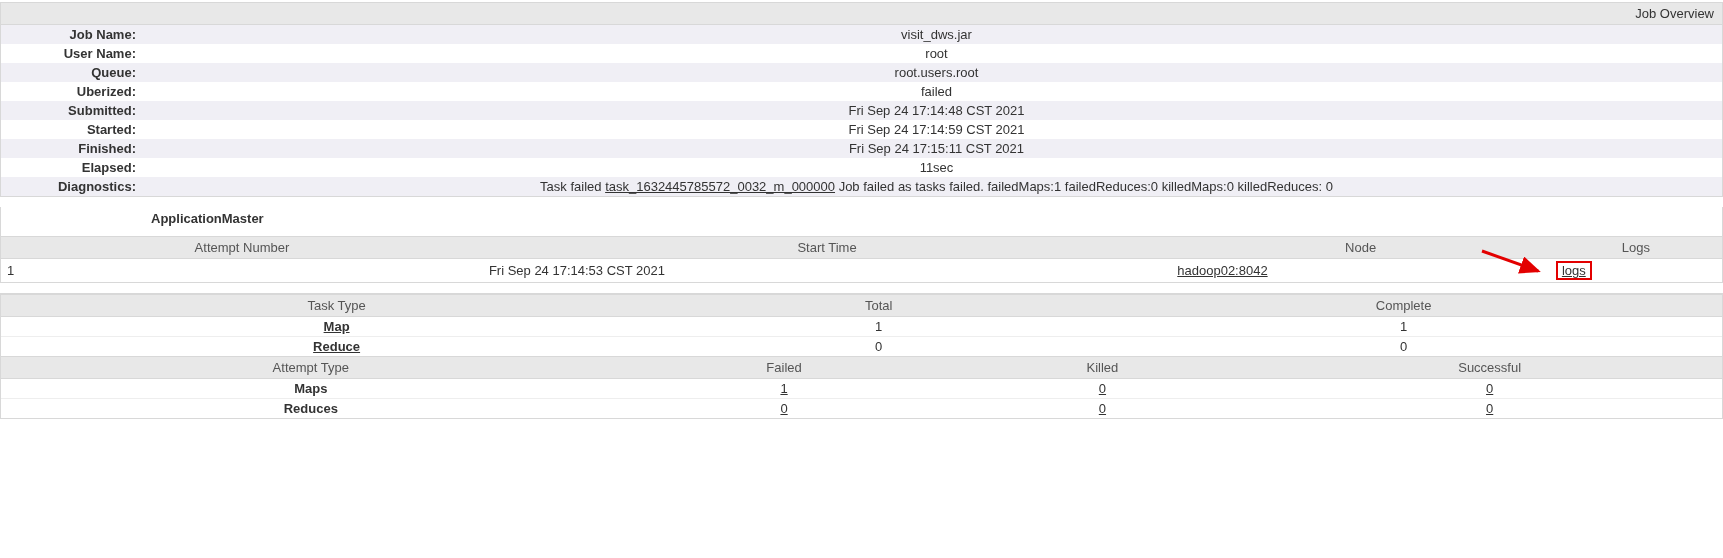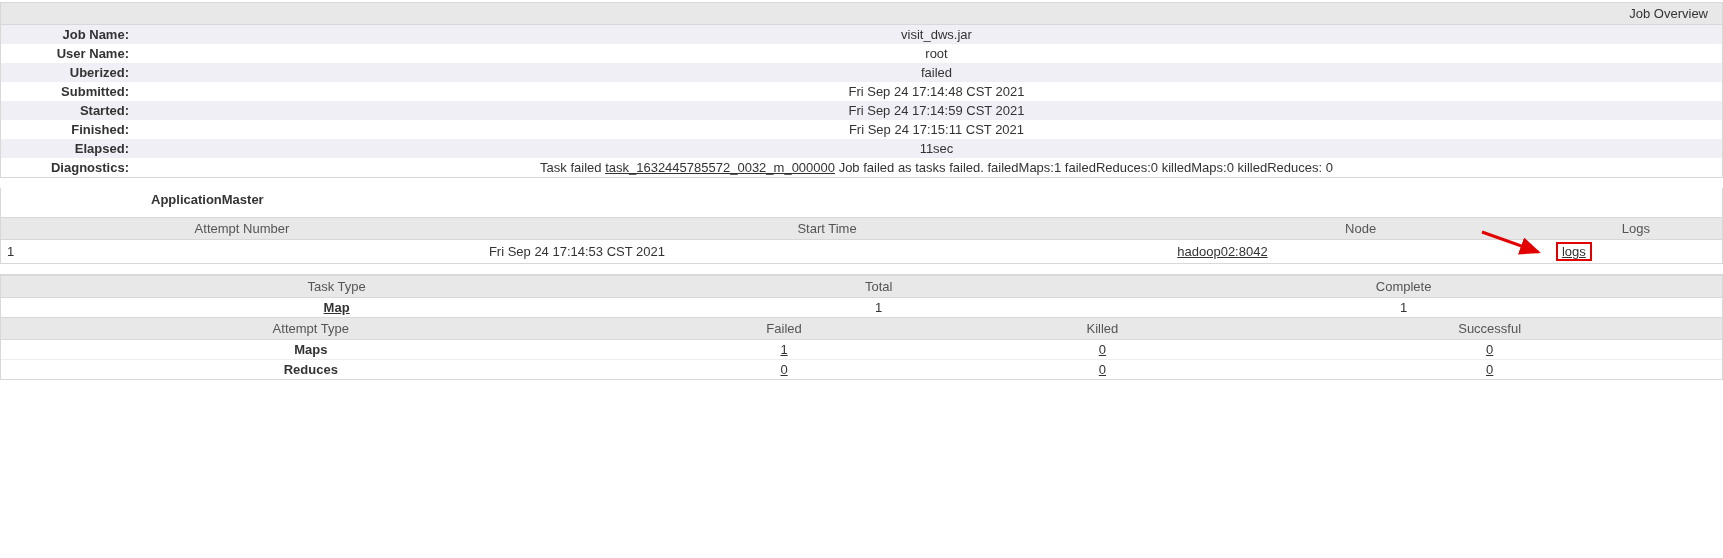--- a/index.html
+++ b/index.html
@@ -15,31 +15,31 @@
     padding: 0;
   }
   .section {
     margin: 2px 0 10px 0;
     border: 1px solid #d8d8d8;
   }
   .section-header {
     background: #e8e8e8;
     border-bottom: 1px solid #d8d8d8;
     text-align: right;
-    padding: 3px 14px;
+    padding: 3px 8px;
     font-size: 13px;
     color: #333;
   }
   table {
     width: 100%;
     border-collapse: collapse;
     table-layout: fixed;
   }
   .info-table td {
-    padding: 2px 22px;
+    padding: 2px 15px;
     vertical-align: top;
   }
   .info-table tr:nth-child(odd) { background: #f0eff5; }
   .info-table tr:nth-child(even) { background: #ffffff; }
   .info-label {
     width: 150px;
     text-align: right;
     font-weight: 700;
     color: #333;
     padding-right: 6px;
@@ -106,20 +106,24 @@
     <div class="section-header">Job Overview</div>
     <table class="info-table">
       <tbody>
           <tr>
         <td class="info-label">Job Name:</td>
         <td class="info-value">visit_dws.jar</td>
       </tr>
       <tr>
         <td class="info-label">User Name:</td>
         <td class="info-value">root</td>
+      </tr>
+      <tr>
+        <td class="info-label">Queue:</td>
+        <td class="info-value">root.users.root</td>
       </tr>
       <tr>
         <td class="info-label">Uberized:</td>
         <td class="info-value">failed</td>
       </tr>
       <tr>
         <td class="info-label">Submitted:</td>
         <td class="info-value">Fri Sep 24 17:14:48 CST 2021</td>
       </tr>
       <tr>
@@ -193,20 +197,25 @@
           <tr>
         <th class="center">Task Type</th>
         <th class="center">Total</th>
         <th class="center">Complete</th>
       </tr>
       <tr>
         <td class="center"><a class="bold-link">Map</a></td>
         <td class="center">1</td>
         <td class="center">1</td>
       </tr>
+      <tr>
+        <td class="center"><a class="bold-link">Reduce</a></td>
+        <td class="center">0</td>
+        <td class="center">0</td>
+      </tr>
     </tbody>
       </table>
     <table class="grid">
       <colgroup>
         <col style="width:36%">
         <col style="width:19%">
         <col style="width:18%">
         <col style="width:27%">
       </colgroup>
       <tbody>

